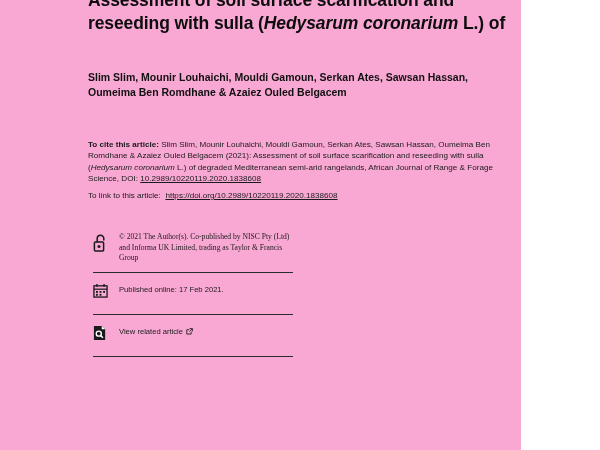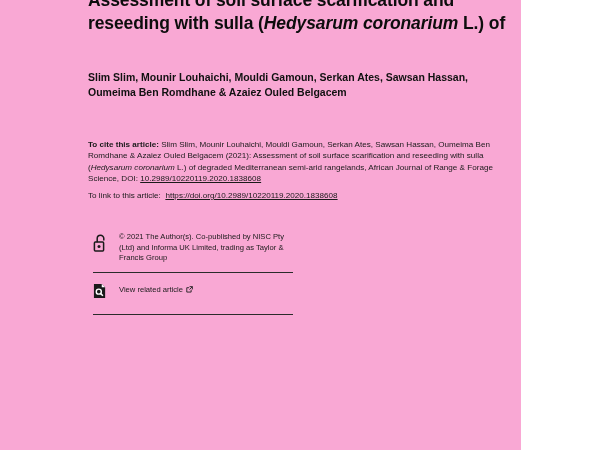--- a/index.html
+++ b/index.html
@@ -116,20 +116,21 @@
     padding-top: 1px;
   }
   .row-label {
     font-size: 7.6px;
     line-height: 10.6px;
     color: #1a1a1a;
     padding-top: 3px;
   }
   .row.copyright .row-label {
     padding-top: 0;
+    font-family: Liberation Serif, serif;
   }
   .ext {
     display: inline-block;
     margin-left: 3px;
     vertical-align: -1px;
   }
 
   svg { display: block; }
 </style>
 </head>
@@ -161,20 +162,36 @@
       <div class="icon-cell">
         <svg width="15" height="19" viewBox="0 0 15 19">
           <path d="M4.2 9.2 V5.6 a3.3 3.3 0 0 1 6.6 0 V7.4" fill="none" stroke="#1a1a1a" stroke-width="1.5"></path>
           <rect x="1.4" y="9.0" width="9.2" height="9.0" rx="1" fill="none" stroke="#1a1a1a" stroke-width="1.5"></rect>
           <circle cx="6" cy="13.5" r="1.5" fill="#1a1a1a"></circle>
         </svg>
       </div>
       <div class="row-label">© 2021 The Author(s). Co-published by NISC Pty (Ltd) and Informa UK Limited, trading as Taylor &amp; Francis Group</div>
     </div>
 
+    <div class="row">
+      <div class="icon-cell">
+        <svg width="15" height="15" viewBox="0 0 16 16">
+          <rect x="1" y="3" width="14" height="12" fill="none" stroke="#1a1a1a" stroke-width="1.4"></rect>
+          <line x1="1" y1="6.6" x2="15" y2="6.6" stroke="#1a1a1a" stroke-width="1.3"></line>
+          <line x1="4.2" y1="1" x2="4.2" y2="4" stroke="#1a1a1a" stroke-width="1.5"></line>
+          <line x1="11.8" y1="1" x2="11.8" y2="4" stroke="#1a1a1a" stroke-width="1.5"></line>
+          <rect x="3.2" y="8.5" width="2" height="2" fill="#1a1a1a"></rect>
+          <rect x="7" y="8.5" width="2" height="2" fill="#1a1a1a"></rect>
+          <rect x="10.8" y="8.5" width="2" height="2" fill="#1a1a1a"></rect>
+          <rect x="3.2" y="11.6" width="2" height="2" fill="#1a1a1a"></rect>
+          <rect x="7" y="11.6" width="2" height="2" fill="#1a1a1a"></rect>
+        </svg>
+      </div>
+      <div class="row-label">Published online: 17 Feb 2021.</div>
+    </div>
 
 
 
     <div class="row">
       <div class="icon-cell">
         <svg width="14" height="16" viewBox="0 0 15 17">
           <path d="M1 1 H9.4 L13 4.6 V16 H1 Z" fill="#1a1a1a"></path>
           <path d="M9.4 1 V4.6 H13" fill="#ffffff"></path>
           <circle cx="6.2" cy="9.2" r="2.7" fill="none" stroke="#ffffff" stroke-width="1.5"></circle>
           <line x1="8.2" y1="11.2" x2="10.6" y2="13.6" stroke="#ffffff" stroke-width="1.7"></line>

